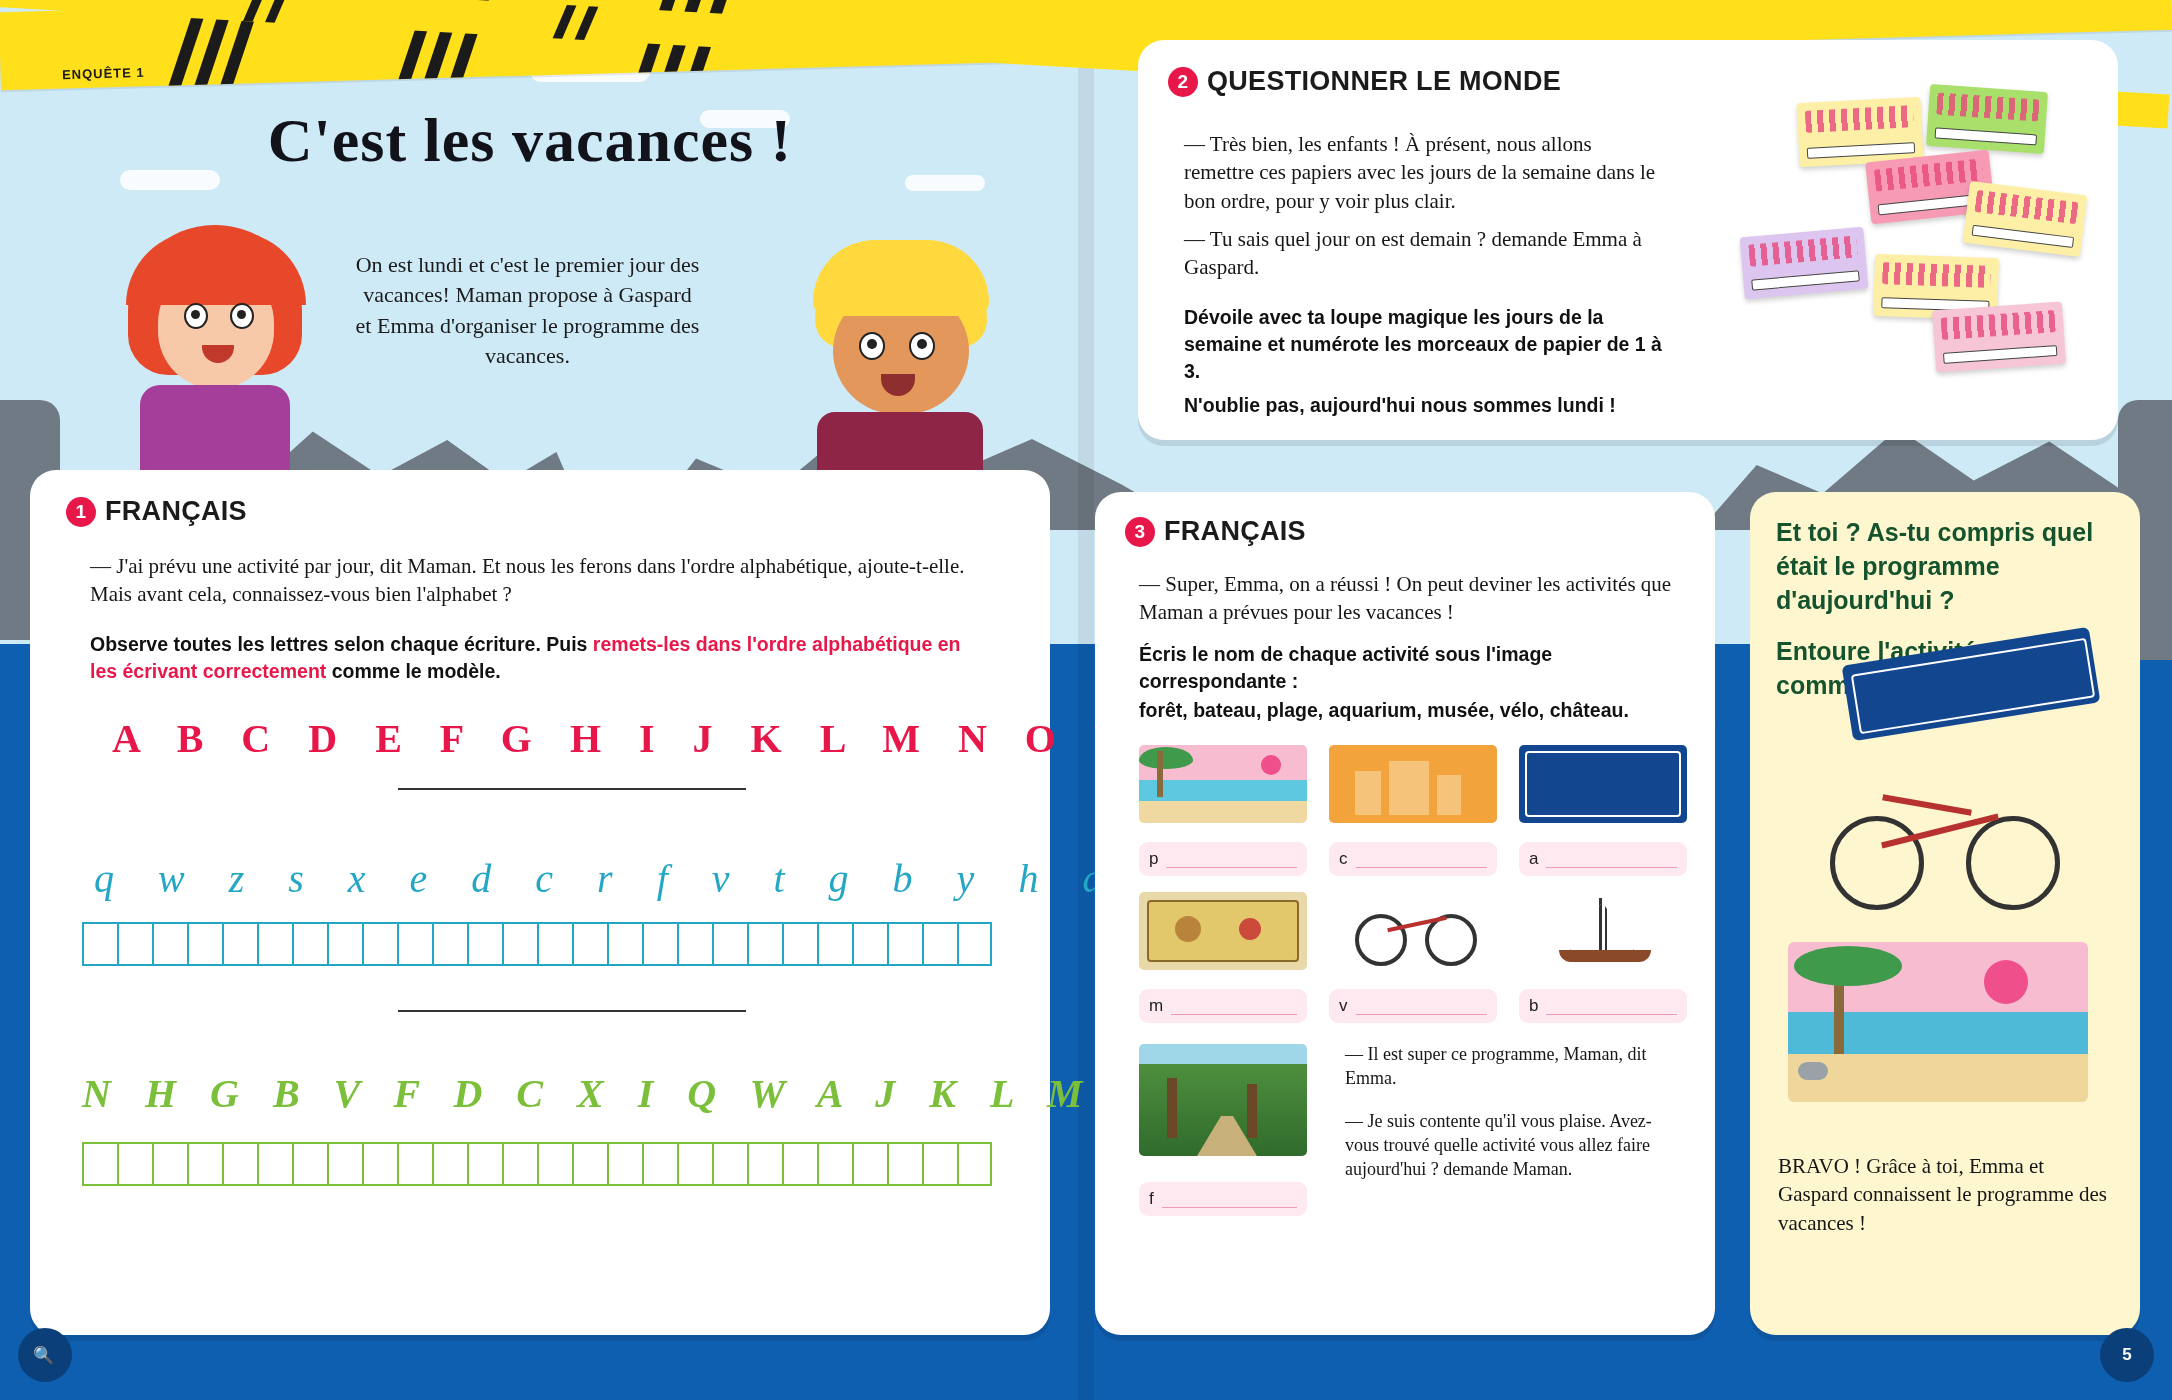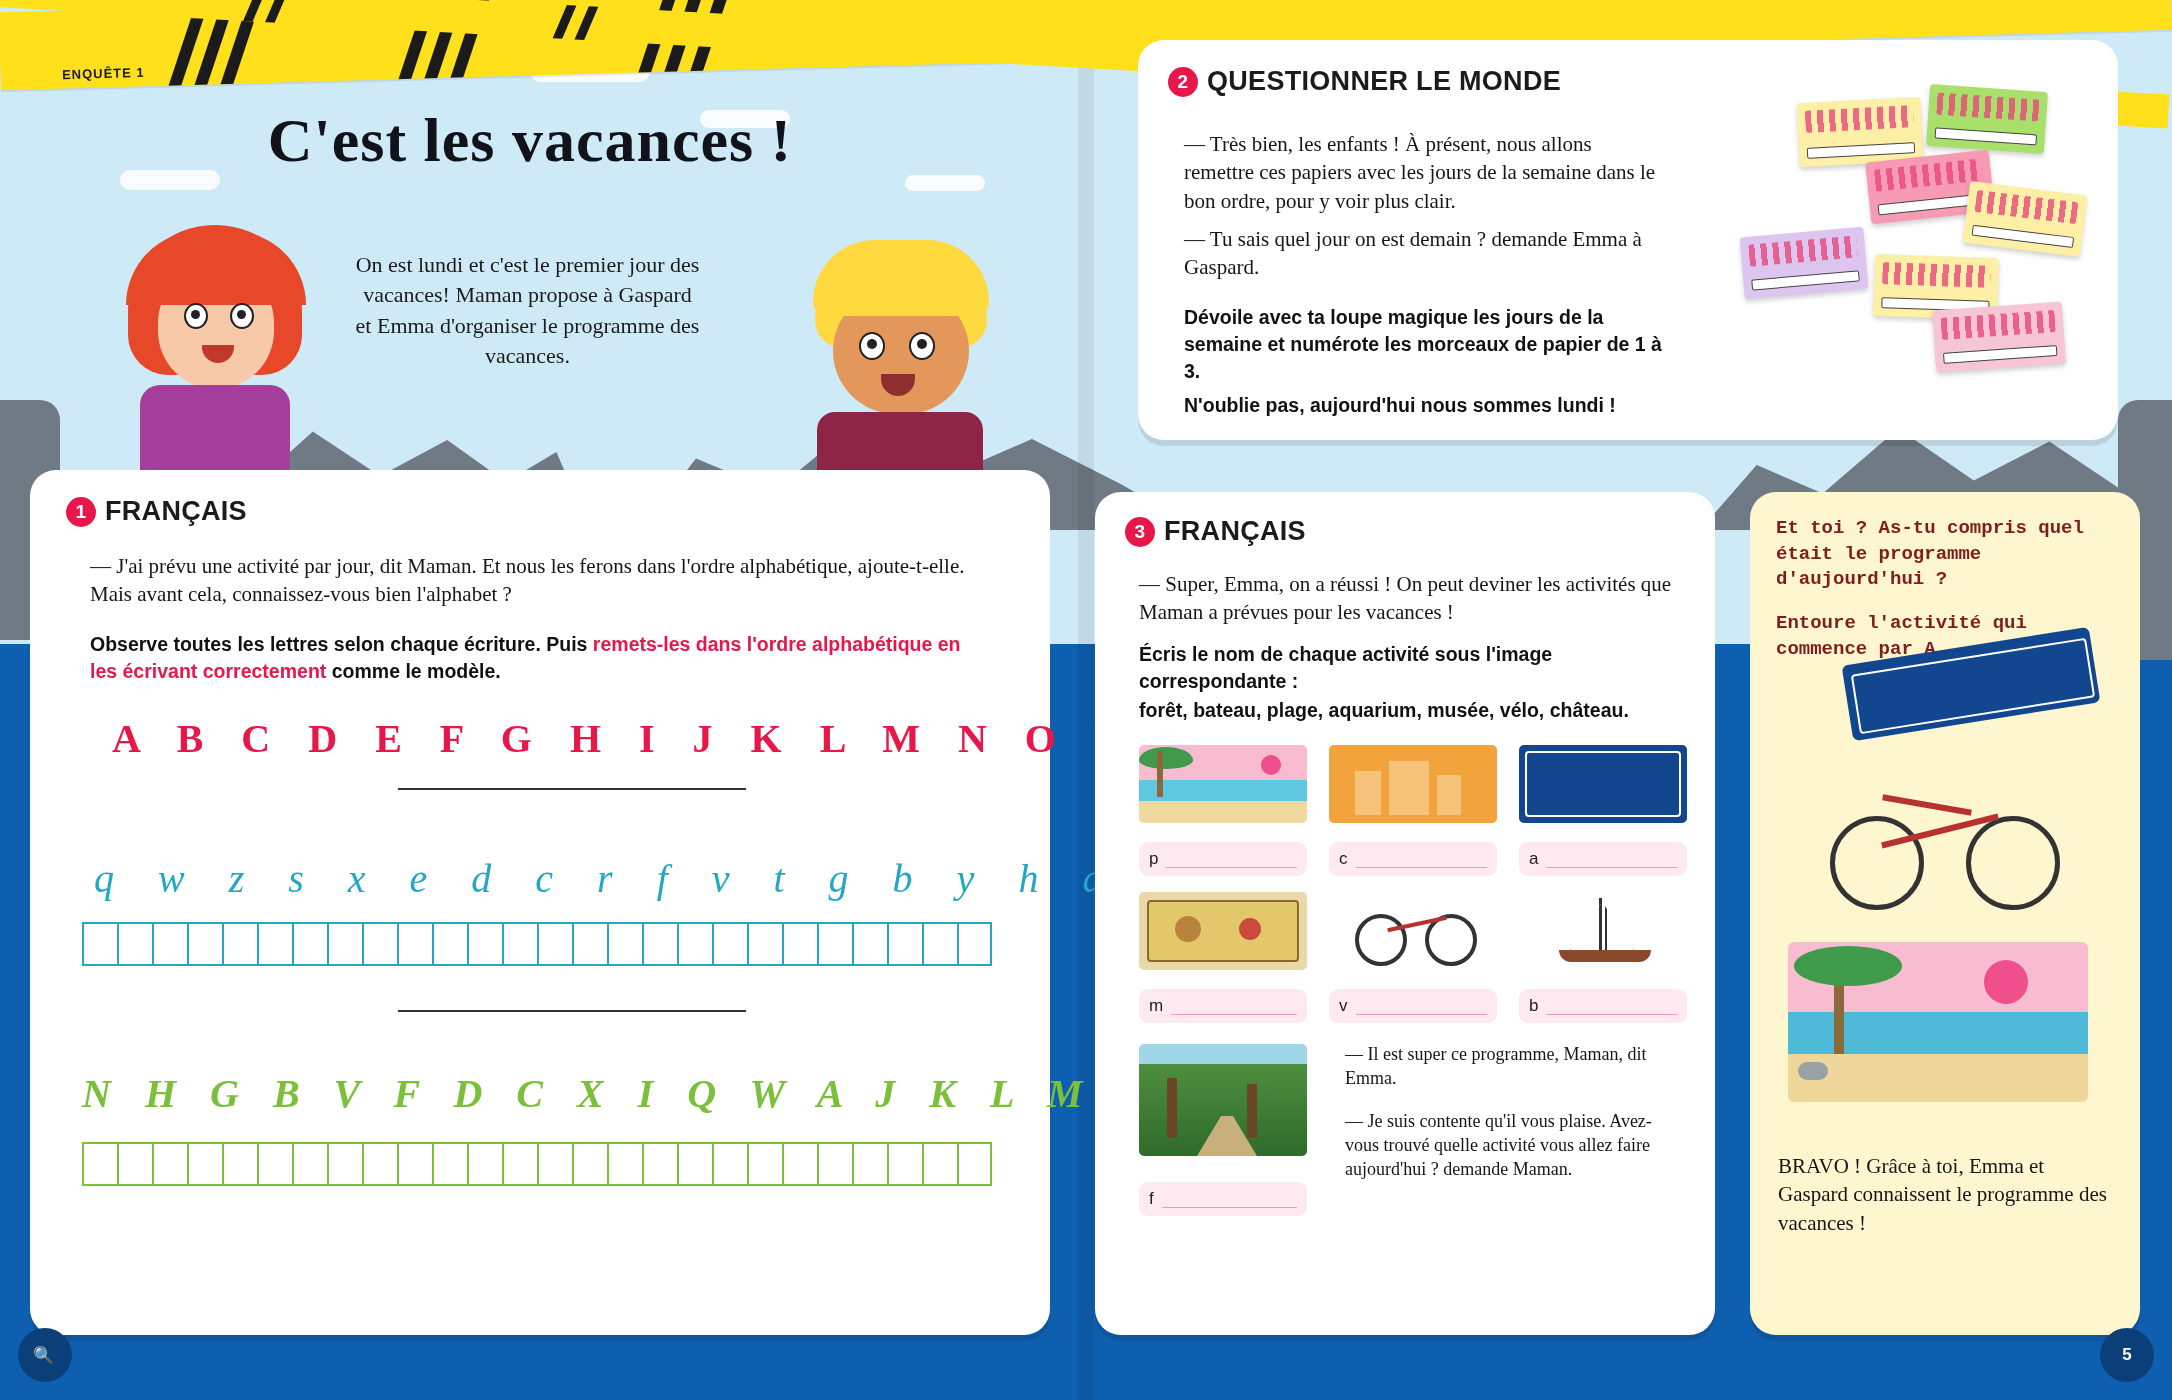--- a/index.html
+++ b/index.html
@@ -110,21 +110,21 @@
   .aquarium{background:#12468f;}
   .aquarium .glass{position:absolute;inset:6px;border:2px solid #fff;border-radius:4px;}
   .museum{background:#ead9a8;}
   .bikebg{background:#fff;}
   .boatbg{background:#fff;}
   .forest{background:linear-gradient(180deg,#9fd6e8 0%,#9fd6e8 18%,#4e8f3d 18%,#2f6b2c 100%);}
   .footnote{
     font-size:18px;line-height:1.35;color:#161616;
   }
   
-  .rc-text{font-family:Liberation Mono, monospace;font-size:19px;font-weight:bold;line-height:1.35;color:#7f1d1d;}
+  .rc-text{font-family:Liberation Sans, sans-serif;font-size:25px;font-weight:bold;line-height:1.35;color:#14532d;}
   .bravo{font-family:"Liberation Serif",serif;font-size:21px;line-height:1.35;text-align:left;color:#161616;}
   
   .note{position:absolute;border-radius:4px;box-shadow:0 3px 5px rgba(0,0,0,.18);}
   .note .scribble{position:absolute;left:8px;right:8px;top:8px;height:22px;
     background:repeating-linear-gradient(90deg,#e8487c 0 6px,transparent 6px 12px);opacity:.8;border-radius:3px;}
   .note .bar{position:absolute;left:8px;right:8px;bottom:8px;height:9px;border:1.5px solid #444;border-radius:2px;background:#fff;}
   
   .corner{
     position:absolute;width:54px;height:54px;border-radius:50%;
     background:#0b3f7a;color:#fff;display:flex;align-items:center;justify-content:center;

